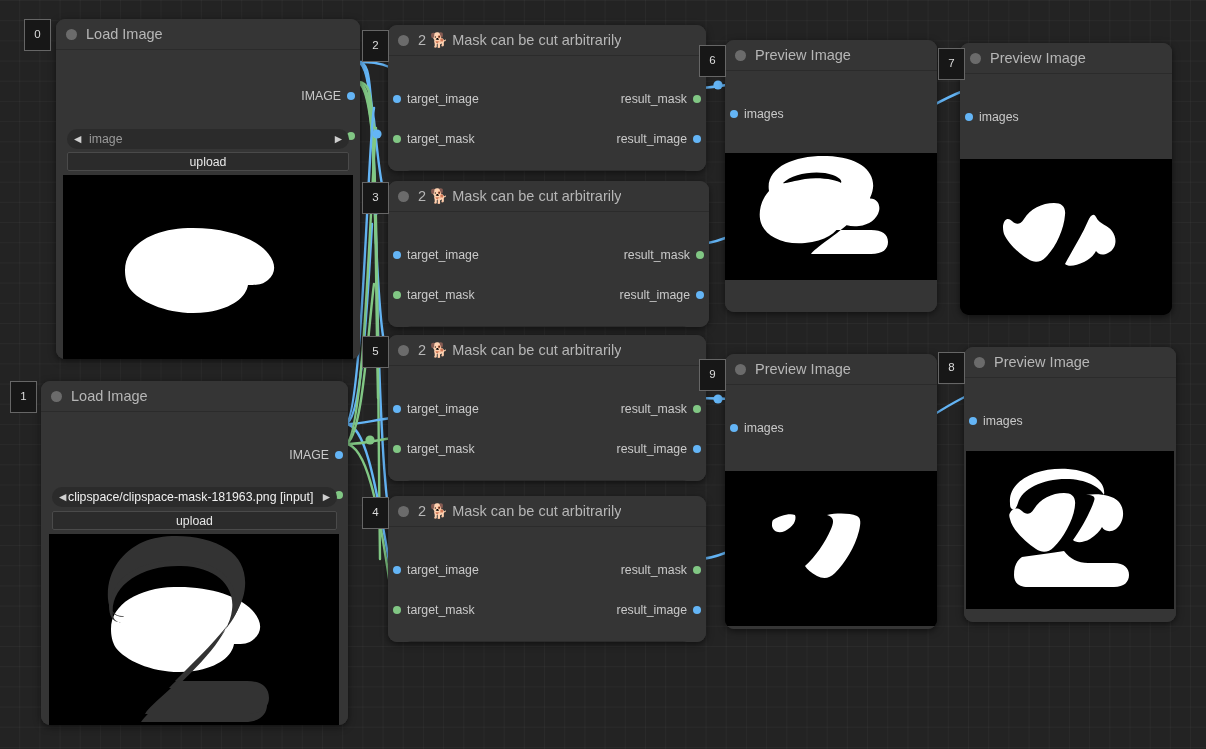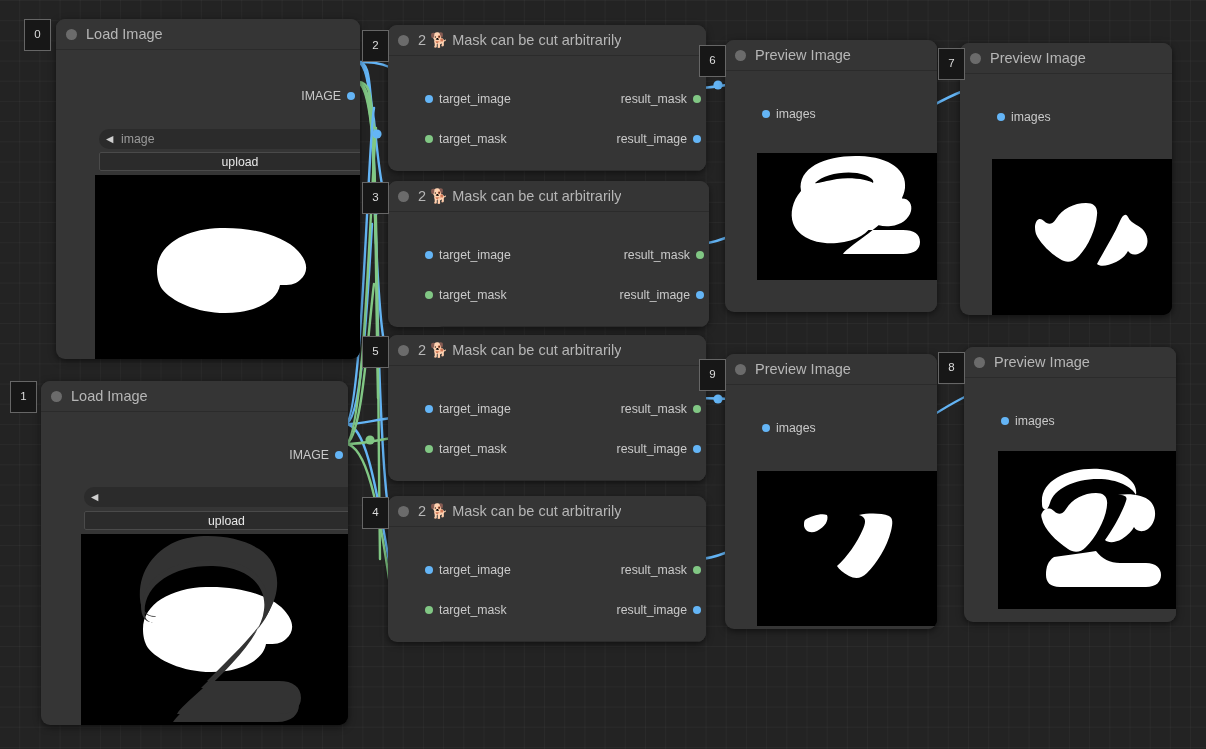--- a/index.html
+++ b/index.html
@@ -40,21 +40,21 @@
     padding-left:10px;
     white-space:nowrap;
     border-bottom:1px solid #2b2b2b;
     display:flex;align-items:center;
   }
   .tdot{
     width:11px;height:11px;border-radius:50%;
     background:#6b6b6b;flex:0 0 auto;margin-right:9px;
   }
   .ttext{overflow:hidden;text-overflow:clip;}
-  .node-body{position:relative;background:#353535;margin-left:32px;}
+  .node-body{position:relative;background:#353535;}
 
   
   .slot{
     position:relative;height:20px;line-height:20px;font-size:12.3px;color:#c9c9c9;
   }
   .slot .lbl{position:absolute;left:19px;white-space:nowrap;}
   .slot .lbl-r{position:absolute;right:19px;white-space:nowrap;}
   .dot{
     position:absolute;width:8px;height:8px;border-radius:50%;top:6px;
   }
@@ -187,20 +187,21 @@
     <div class="slot" style="top:33px;">
       <span class="lbl-r">IMAGE</span>
       <span class="dot out img"></span>
     </div>
     <div class="slot" style="top:53px;">
       <span class="lbl-r">MASK</span>
       <span class="dot out msk"></span>
     </div>
     <div class="widget combo-left" style="left:11px;top:75px;width:285px;">
       <span class="arrow">◀</span>
+      <span class="wval" style="left:16px;right:auto;white-space:nowrap;overflow:hidden;width:250px;">clipspace/clipspace-mask-181963.png [input]</span>
       <span class="arrow">▶</span>
     </div>
     <div class="btnw" style="left:11px;top:99px;width:285px;">upload</div>
     <div class="imgbox" style="left:8px;top:122px;width:290px;height:218px;">
       <svg viewBox="0 0 290 218">
         <rect x="0" y="0" width="290" height="218" fill="#000"></rect>
 
         <path d="M62 95 C62 70 90 54 125 53 C160 52 190 62 203 76 C213 87 214 97 205 105
                  C199 110 195 110 185 110 C183 122 170 133 145 137 C110 142 78 128 67 114
                  C63 108 62 101 62 95 Z" fill="#ffffff"></path>

